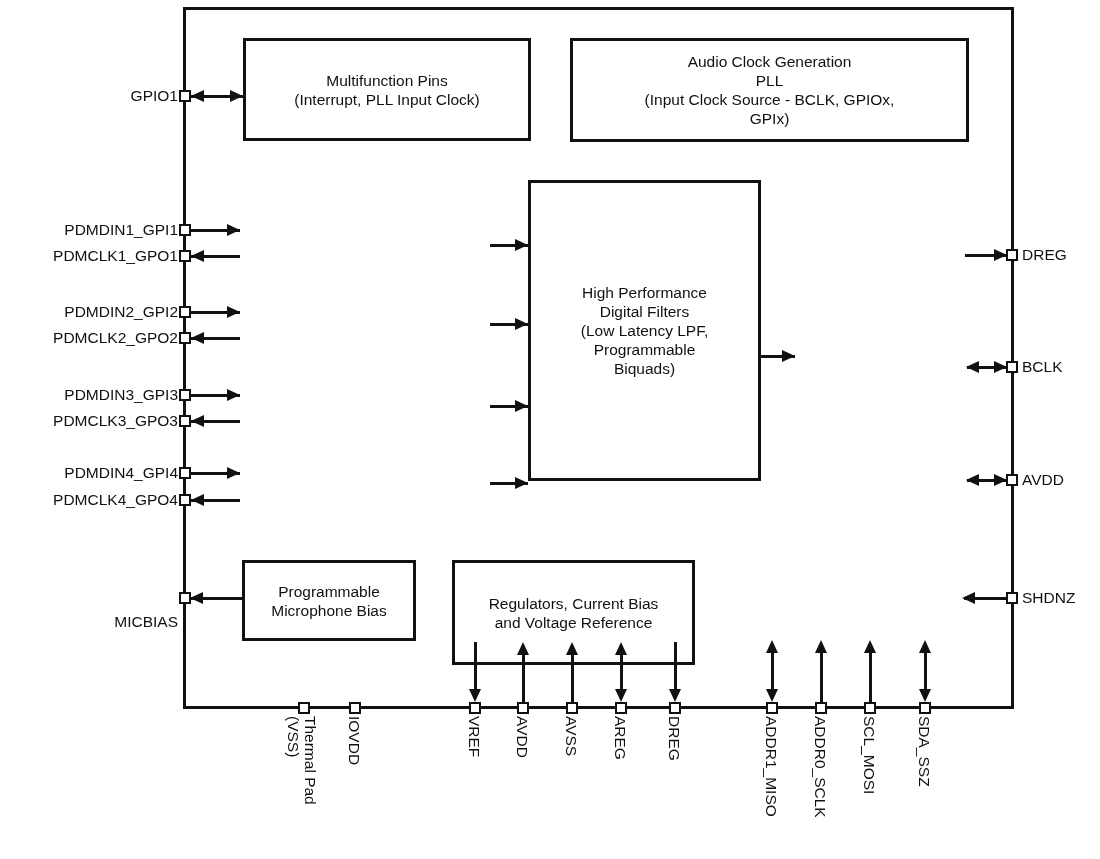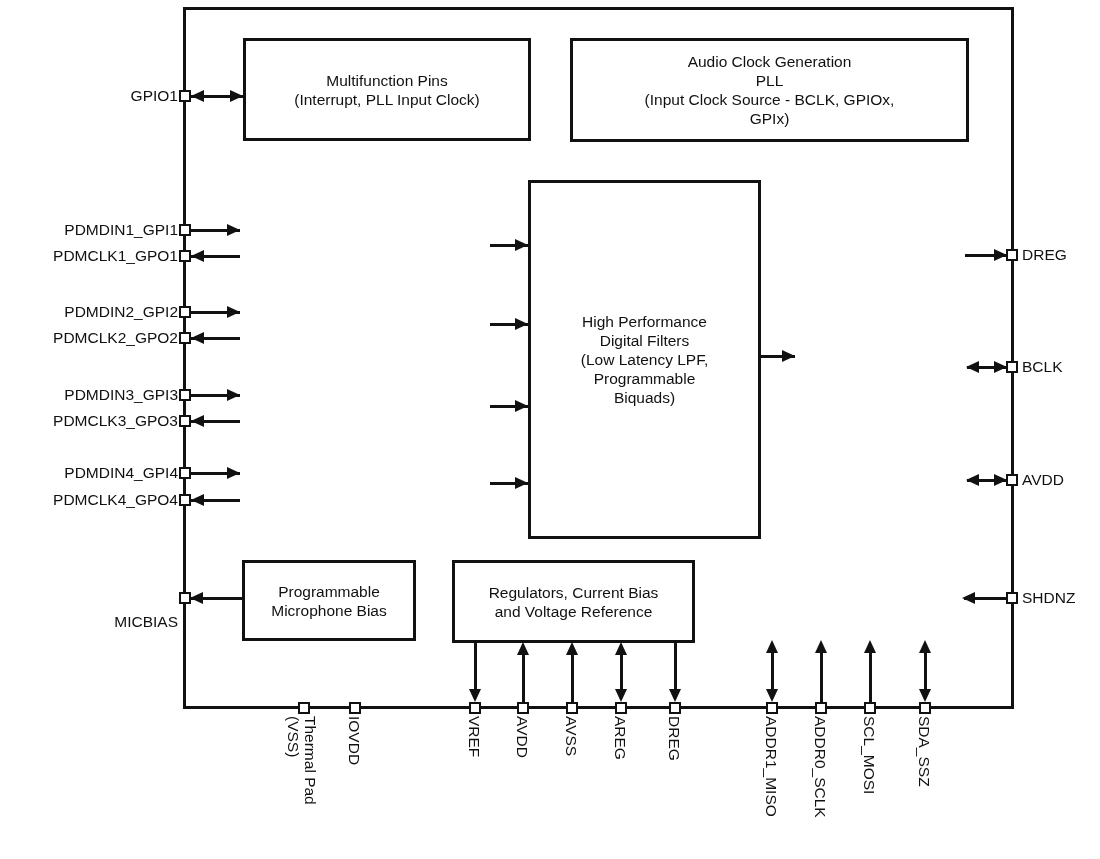--- a/index.html
+++ b/index.html
@@ -35,32 +35,32 @@
   <div class="block" style="left:243px;top:38px;width:288px;height:103px">
     <span>Multifunction Pins
 (Interrupt, PLL Input Clock)</span>
   </div>
   <div class="block" style="left:570px;top:38px;width:399px;height:104px">
     <span>Audio Clock Generation
 PLL
 (Input Clock Source - BCLK, GPIOx,
 GPIx)</span>
   </div>
-  <div class="block" style="left:528px;top:180px;width:233px;height:359px">
+  <div class="block" style="left:528px;top:180px;width:233px;height:301px">
     <span>High Performance
 Digital Filters
 (Low Latency LPF,
 Programmable
 Biquads)</span>
   </div>
   <div class="block" style="left:242px;top:560px;width:174px;height:81px">
     <span>Programmable
 Microphone Bias</span>
   </div>
-  <div class="block" style="left:452px;top:560px;width:243px;height:83px">
+  <div class="block" style="left:452px;top:560px;width:243px;height:105px">
     <span>Regulators, Current Bias
 and Voltage Reference</span>
   </div>
 
   <div class="pin" style="left:185px;top:96px"></div>
   <div class="pin" style="left:185px;top:230px"></div>
   <div class="pin" style="left:185px;top:256px"></div>
   <div class="pin" style="left:185px;top:312px"></div>
   <div class="pin" style="left:185px;top:338px"></div>
   <div class="pin" style="left:185px;top:395px"></div>

